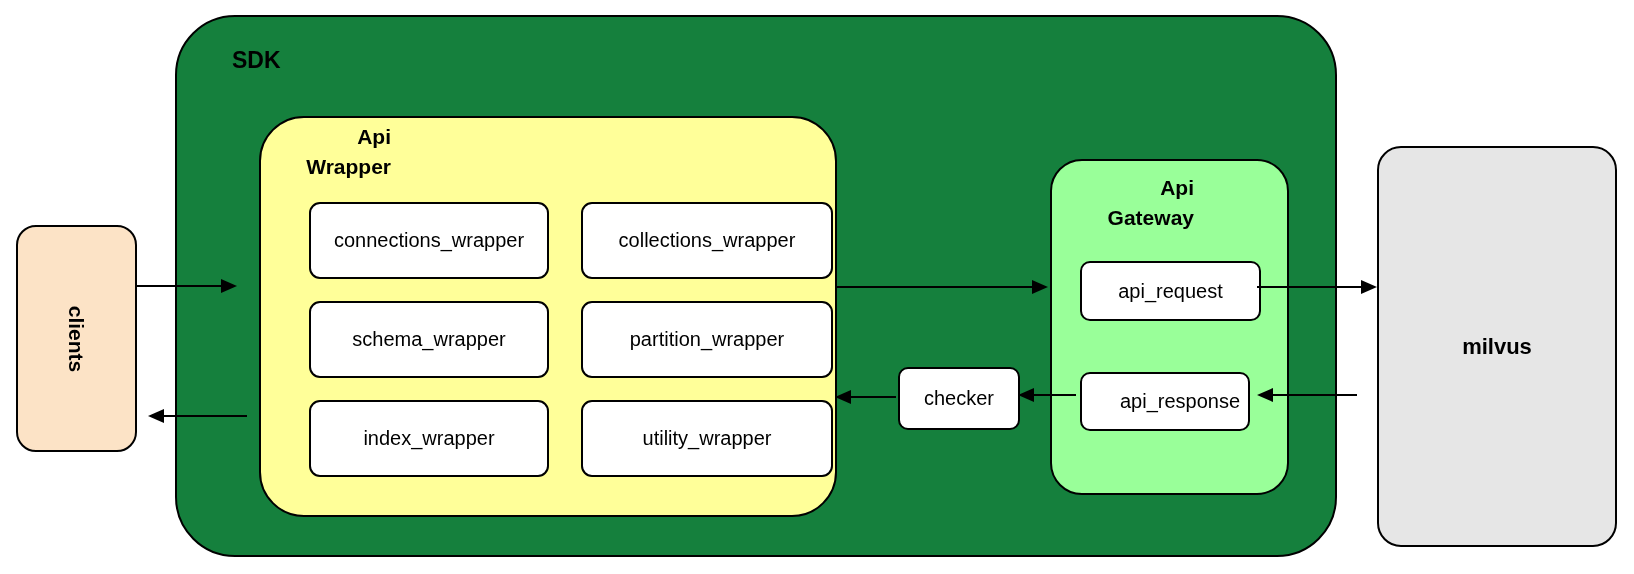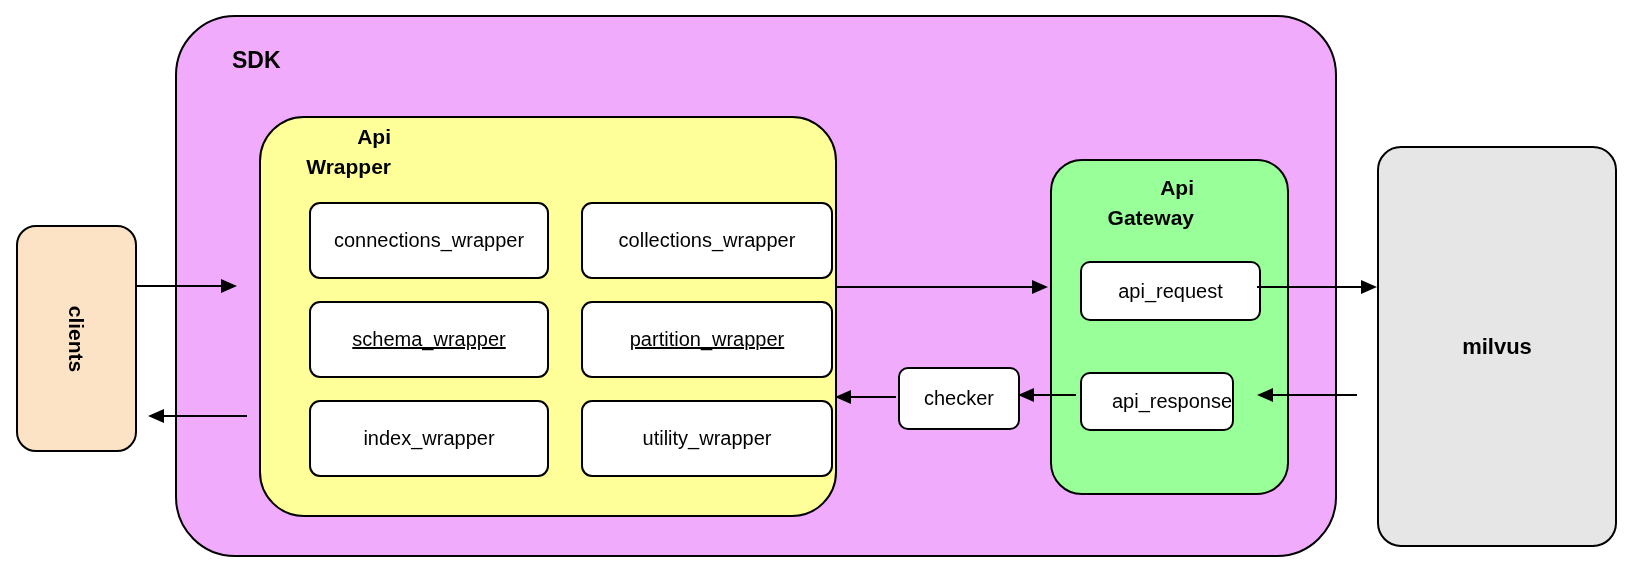--- a/index.html
+++ b/index.html
@@ -22,21 +22,21 @@
     left:16px;top:225px;width:121px;height:227px;
     background:#fce3c6;border-radius:20px;
   }
   .clients .vtext{
     transform:rotate(90deg);
     font-weight:bold;font-size:21px;white-space:nowrap;
   }
   
   .sdk{
     left:175px;top:15px;width:1162px;height:542px;
-    background:#f0abfc;border-radius:60px;
+    background:#15803d;border-radius:60px;
     display:block;
   }
   .sdk-label{
     position:absolute;left:55px;top:30px;
     font-weight:bold;font-size:23px;
   }
   
   .api-wrapper{
     left:82px;top:99px;width:578px;height:401px;
     background:#ffff99;border-radius:45px;
@@ -45,37 +45,37 @@
   .block-label{
     position:absolute;
     font-weight:bold;font-size:21px;line-height:1.45;
     text-align:right;white-space:pre-line;
   }
   .api-wrapper .block-label{left:10px;top:4px;width:120px;}
   .wbox{
     background:#ffffff;border-radius:11px;
     font-size:20px;
   }
-  .wb-r1{top:84px;}  .wb-r2{top:183px;text-decoration:underline;}  .wb-r3{top:282px;}
+  .wb-r1{top:84px;}  .wb-r2{top:183px;}  .wb-r3{top:282px;}
   .wb-c1{left:20px;width:240px;height:77px;margin-left:28px;}
   .wb-c2{left:320px;width:252px;height:77px;}
   
   .checker{
     left:721px;top:350px;width:122px;height:63px;
     background:#ffffff;border-radius:10px;font-size:20px;
   }
   
   .api-gateway{
     left:873px;top:142px;width:239px;height:336px;
     background:#99ff99;border-radius:32px;
     display:block;
   }
   .api-gateway .block-label{left:22px;top:12px;width:120px;}
   .gw-request{left:28px;top:100px;width:181px;height:60px;background:#ffffff;border-radius:10px;font-size:20px;}
-  .gw-response{left:28px;top:211px;width:154px;height:59px;background:#ffffff;border-radius:10px;font-size:20px;padding-left:30px;}
+  .gw-response{left:28px;top:211px;width:170px;height:59px;background:#ffffff;border-radius:10px;font-size:20px;padding-left:30px;}
   
   .milvus{
     left:1377px;top:146px;width:240px;height:401px;
     background:#e6e6e6;border-radius:24px;
     font-weight:bold;font-size:22px;
   }
   
   .aline{position:absolute;height:0;border-top:2px solid #000;}
   .ahead{position:absolute;width:0;height:0;border-top:7px solid transparent;border-bottom:7px solid transparent;}
   .ahead.right{border-left:16px solid #000;}

